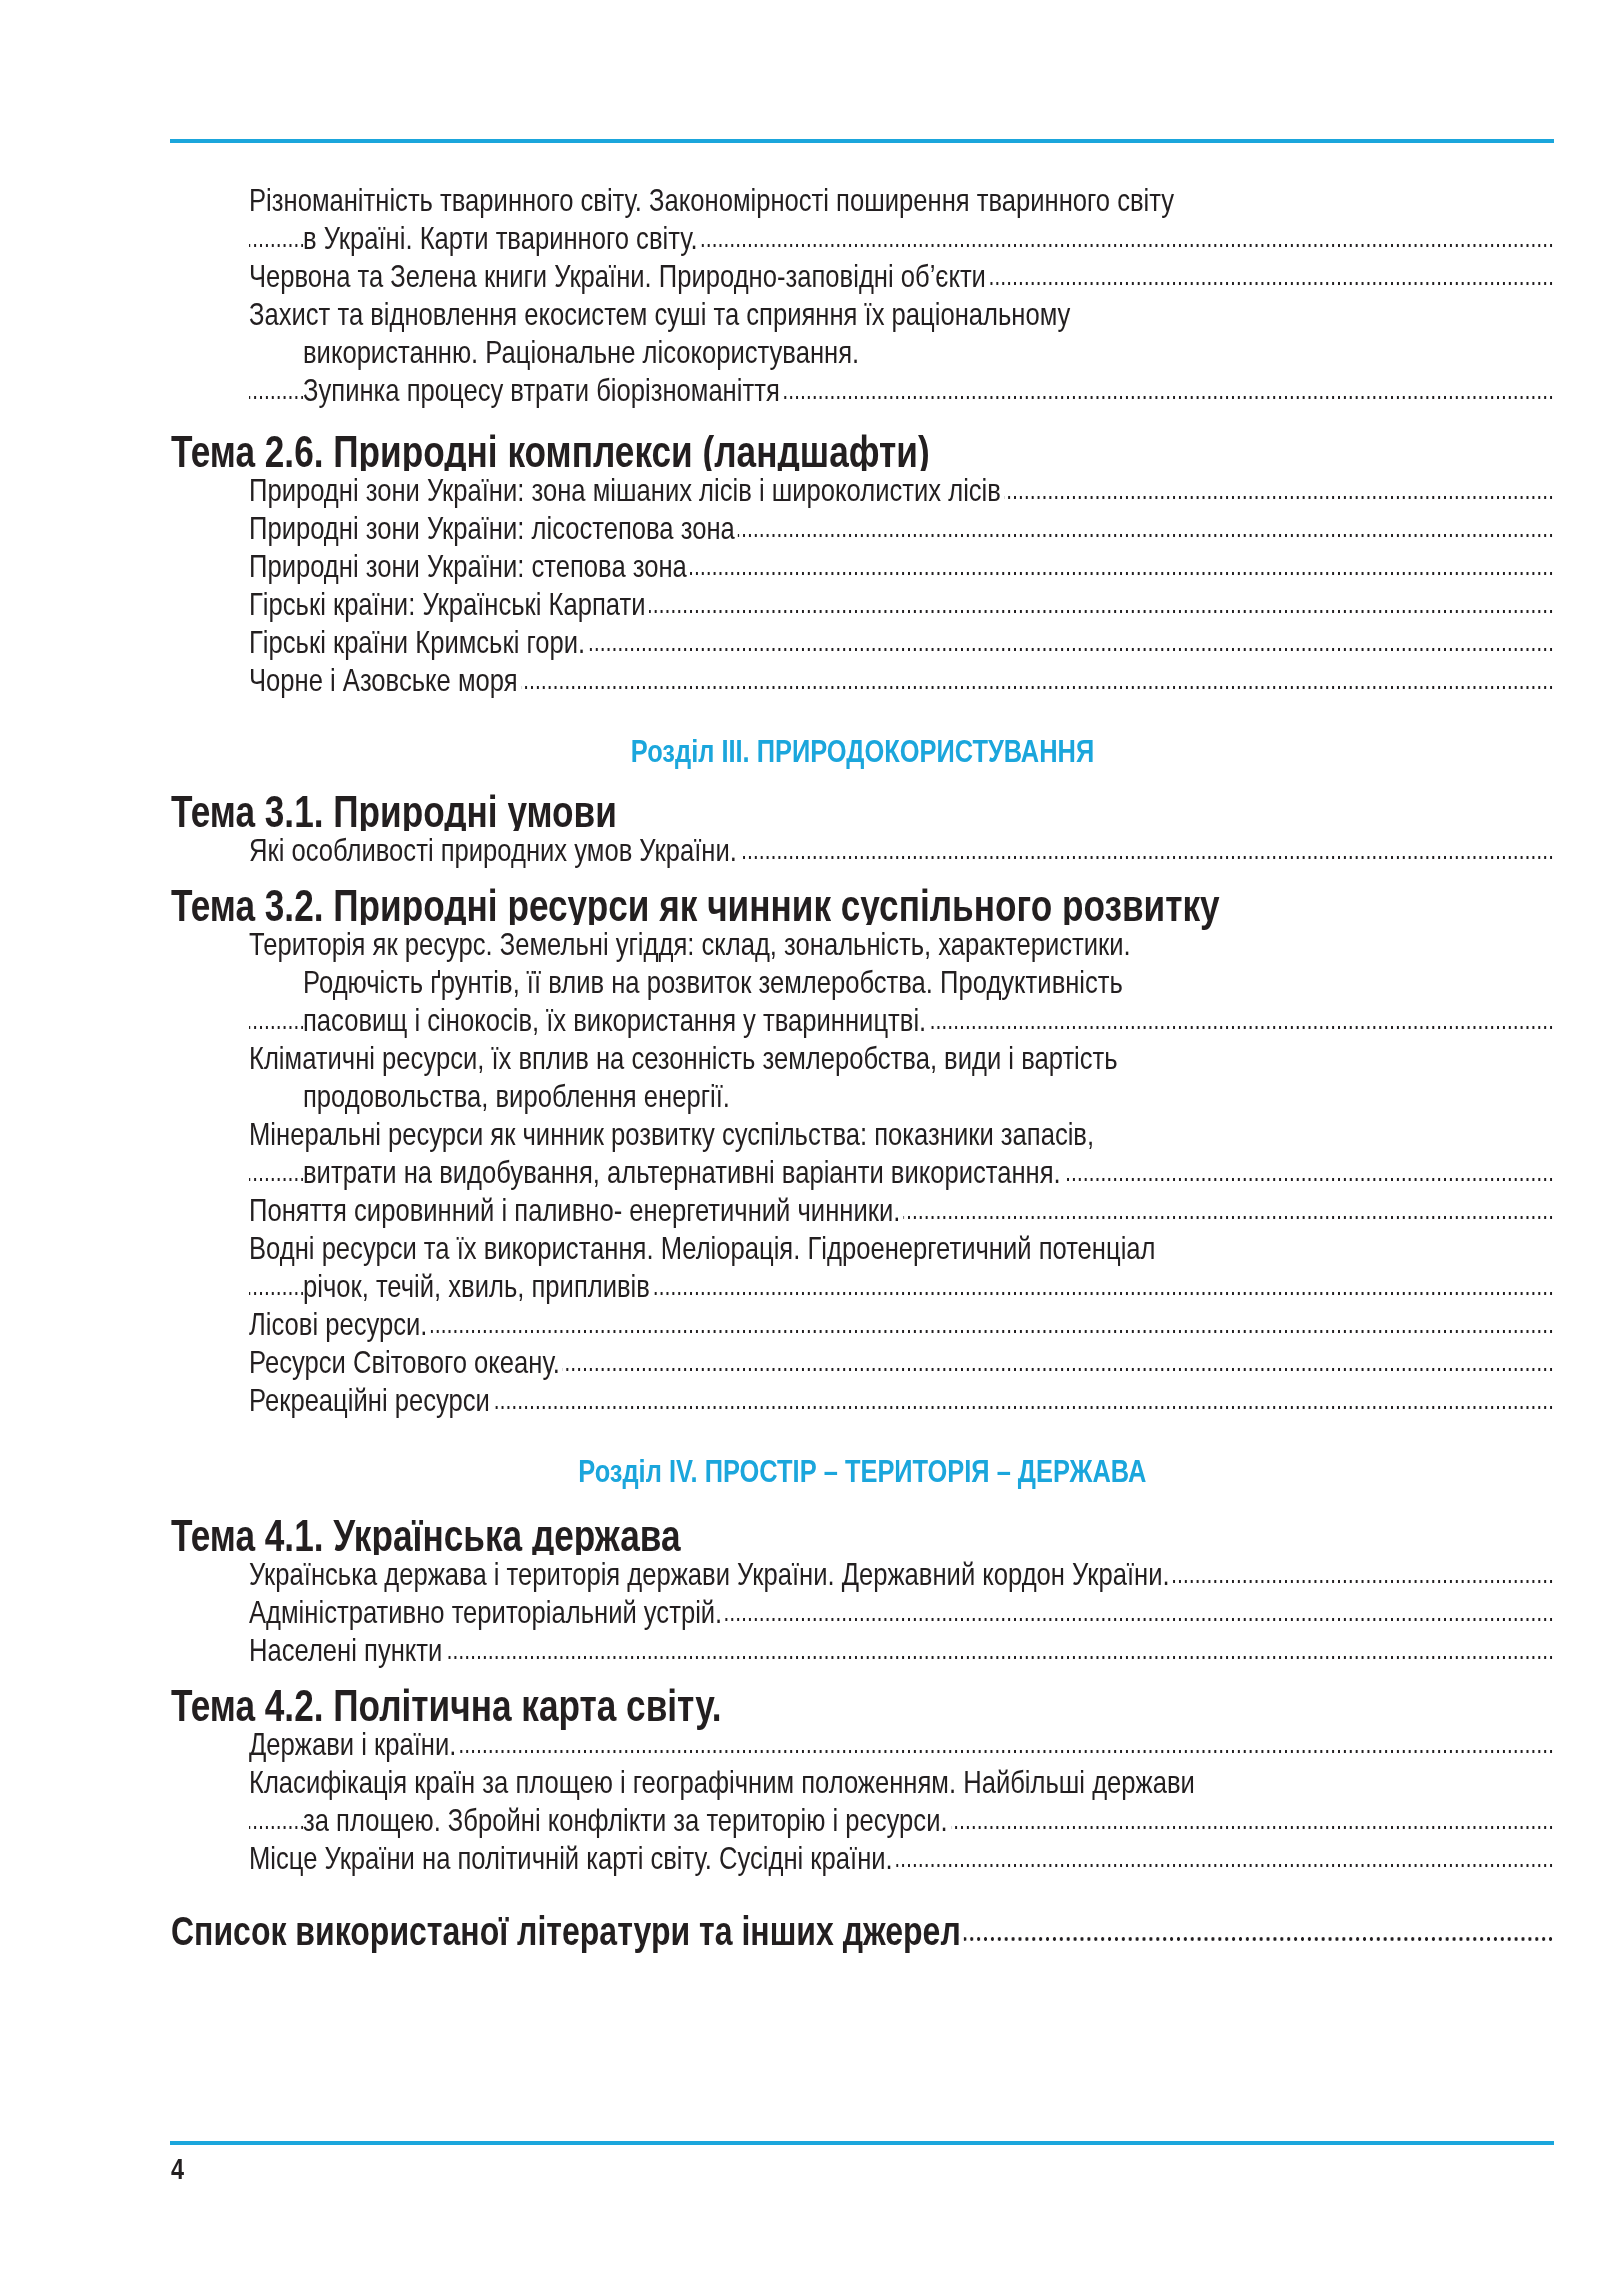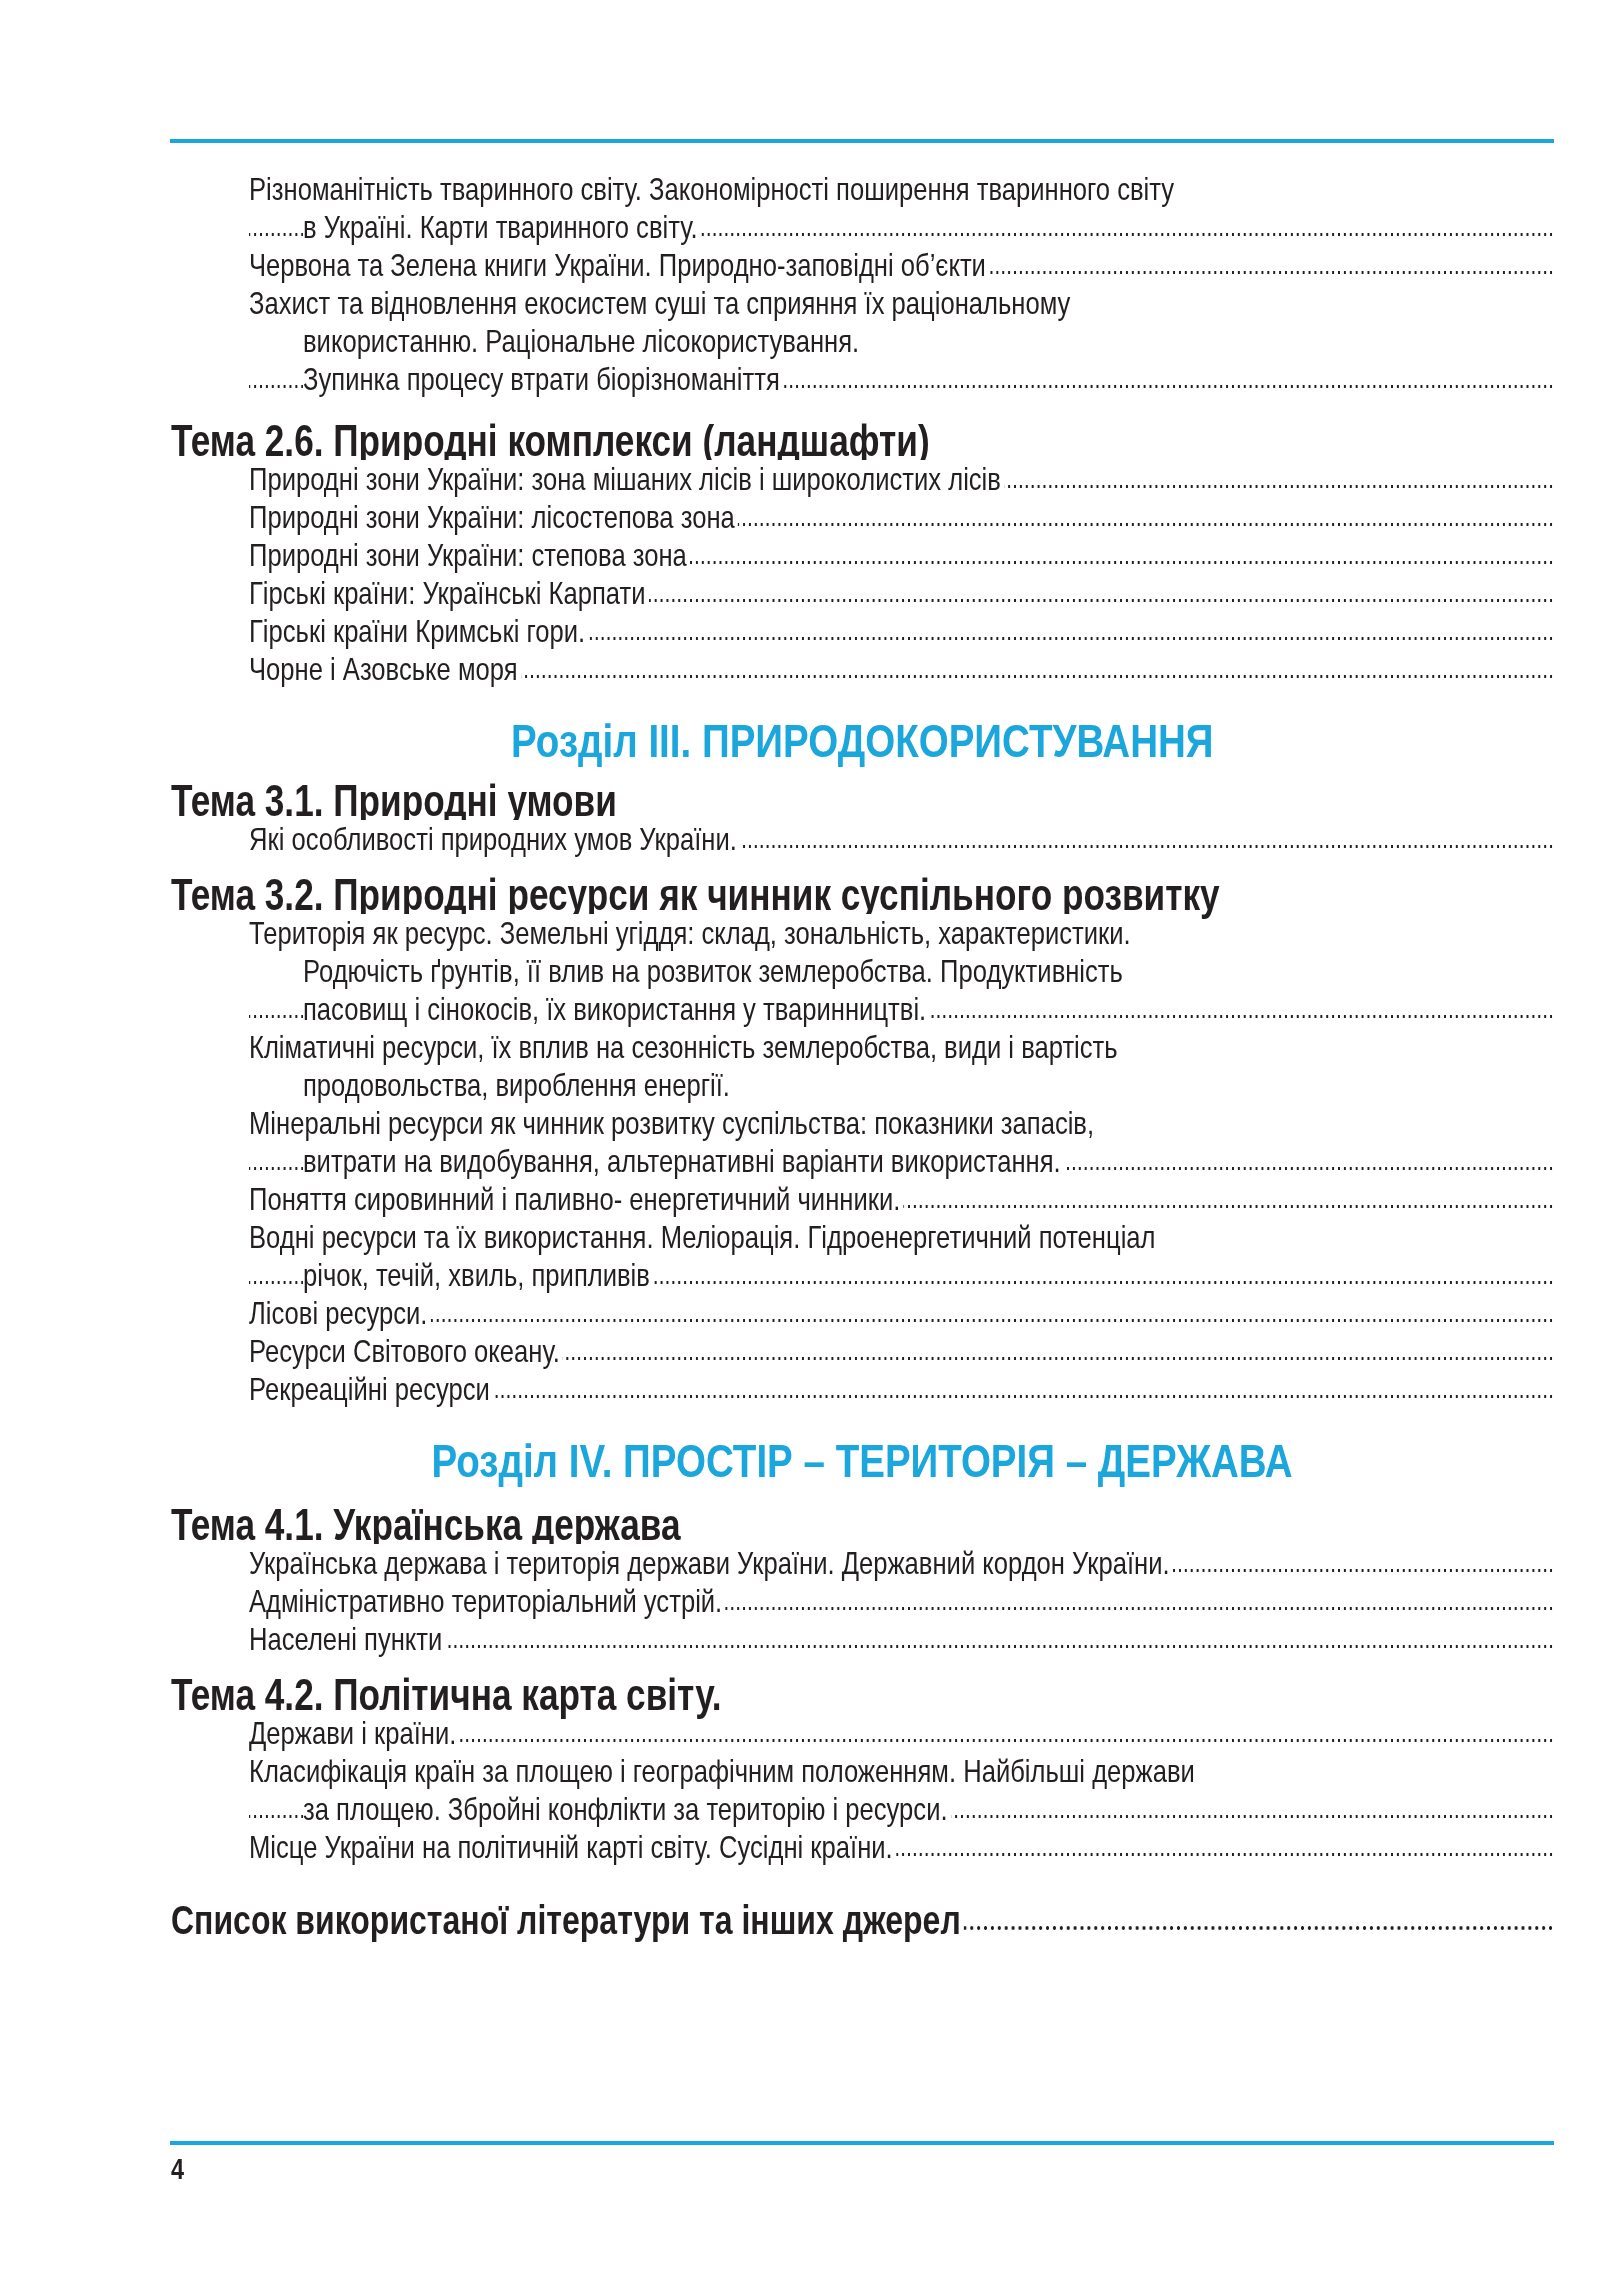--- a/index.html
+++ b/index.html
@@ -3,32 +3,32 @@
 <meta charset="utf-8">
 <style>
   html, body { margin: 0; padding: 0; background: #ffffff; }
   body { width: 1621px; height: 2293px; position: relative; overflow: hidden;
          font-family: "Liberation Sans", sans-serif; color: #231f20; }
   .rule { position: absolute; left: 170px; width: 1384px; height: 3.9px; background: #1ba6dc; }
   .rule.top { top: 139px; }
   .rule.bottom { top: 2141px; }
   .page-num { position: absolute; left: 171px; top: 2152px; font-weight: bold; font-size: 30px;
               transform: scaleX(0.78); transform-origin: left top; }
-  .content { position: absolute; left: 171px; top: 170px; width: 1383px; }
+  .content { position: absolute; left: 171px; top: 181px; width: 1383px; }
   .line { position: relative; height: 38px; line-height: 38px; font-size: 32px; white-space: nowrap; }
   .line .txt { display: inline-block; transform: scaleX(0.80); transform-origin: left center; background: #fff; position: relative; z-index: 1; padding-right: 3.9px; }
   .line.l1 { padding-left: 78px; }
   .line.l2 { padding-left: 132px; }
   .line.dots::after { content: ""; position: absolute; right: 0; bottom: 9.8px; height: 2.9px;
       left: 78px; background-image: radial-gradient(circle, #231f20 1.1px, transparent 1.4px);
       background-size: 5.9px 2.9px; background-repeat: repeat-x; background-position: right bottom; z-index: 0; }
   .topic { height: 38px; line-height: 38px; font-size: 44px; font-weight: bold; white-space: nowrap; margin-top: 17.6px; }
   .topic .txt { display: inline-block; transform: scaleX(0.80); transform-origin: left center; }
   .topic.first { margin-top: 23.5px; }
-  .section { text-align: center; color: #1ba6dc; font-weight: bold; font-size: 47px; height: 59px; line-height: 59px; margin-top: 23.5px; margin-bottom: 5.9px; white-space: nowrap; }
+  .section { text-align: center; color: #1ba6dc; font-weight: bold; font-size: 31px; height: 59px; line-height: 59px; margin-top: 23.5px; margin-bottom: 5.9px; white-space: nowrap; }
   .section .txt { display: inline-block; transform: scaleX(0.82); }
   .bib { position: relative; height: 38px; line-height: 38px; font-size: 40px; font-weight: bold; white-space: nowrap; margin-top: 35px; }
   .bib .txt { display: inline-block; transform: scaleX(0.80); transform-origin: left center; background: #fff; position: relative; z-index: 1; padding-right: 3.9px; }
   .bib::after { content: ""; position: absolute; right: 0; bottom: 8.8px; height: 3.9px; left: 0;
       background-image: radial-gradient(circle, #231f20 1.6px, transparent 1.9px);
       background-size: 6.9px 3.9px; background-repeat: repeat-x; background-position: right bottom; }
 </style>
 </head>
 <body>
 

